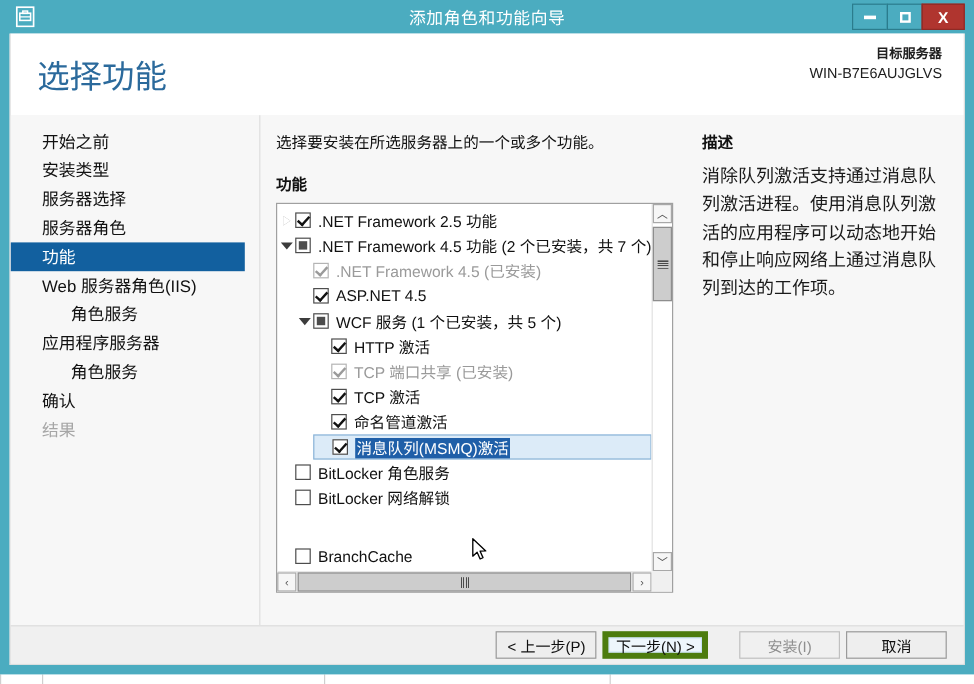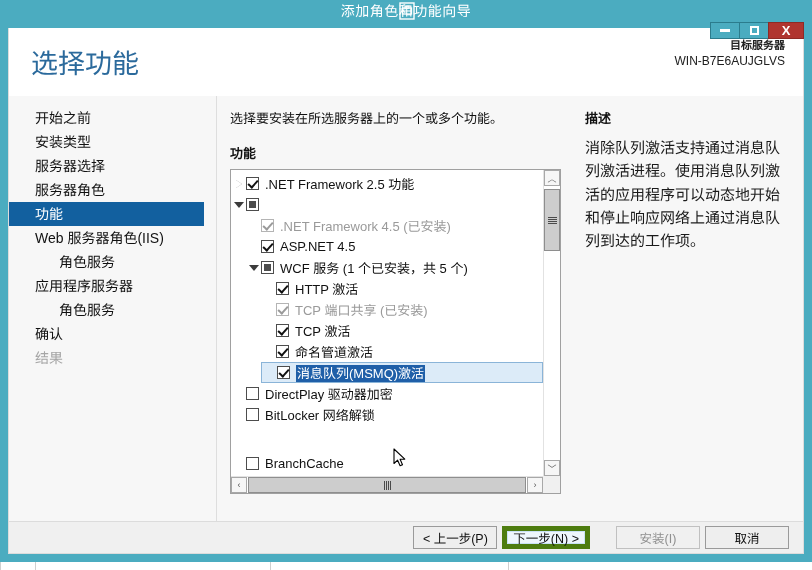--- a/index.html
+++ b/index.html
@@ -40,21 +40,20 @@
     padding: 0 8px 8px 8px;
   }
 
   
   .titlebar {
     position: relative;
     height: 28px;
     background: #4bacc0;
     display: flex;
     align-items: center;
-    flex-direction: column;
   }
   .titlebar-icon {
     width: 22px;
     height: 22px;
     margin-left: 2px;
     display: flex;
     align-items: center;
     justify-content: center;
     flex: none;
   }
@@ -551,20 +550,21 @@
                     <span class="tri-closed"></span>
                   </span>
                   <span class="cb checked"></span>
                   <span class="tree-label">.NET Framework 2.5 功能</span>
                 </div>
                 <div class="tree-row" style="margin-left: 0px;">
                   <span class="twisty">
                     <span class="tri-open"></span>
                   </span>
                   <span class="cb partial"></span>
+                  <span class="tree-label">.NET Framework 4.5 功能 (2 个已安装，共 7 个)</span>
                 </div>
                 <div class="tree-row dim" style="margin-left: 15px;">
                   <span class="twisty"></span>
                   <span class="cb checked disabled"></span>
                   <span class="tree-label">.NET Framework 4.5 (已安装)</span>
                 </div>
                 <div class="tree-row" style="margin-left: 15px;">
                   <span class="twisty"></span>
                   <span class="cb checked"></span>
                   <span class="tree-label">ASP.NET 4.5</span>
@@ -597,21 +597,21 @@
                   <span class="tree-label">命名管道激活</span>
                 </div>
                 <div class="tree-row selected-row" style="margin-left: 30px;">
                   <span class="twisty"></span>
                   <span class="cb checked"></span>
                   <span class="tree-label"><span class="sel-text">消息队列(MSMQ)激活</span></span>
                 </div>
                 <div class="tree-row" style="margin-left: 0px;">
                   <span class="twisty"></span>
                   <span class="cb "></span>
-                  <span class="tree-label">DirectPlay 驱动器加密</span>
+                  <span class="tree-label">BitLocker 角色服务</span>
                 </div>
                 <div class="tree-row" style="margin-left: 0px;">
                   <span class="twisty"></span>
                   <span class="cb "></span>
                   <span class="tree-label">BitLocker 网络解锁</span>
                 </div>
                 <div class="tree-row" style="margin-left: 0px; margin-top: 28px;">
                   <span class="twisty"></span>
                   <span class="cb "></span>
                   <span class="tree-label">BranchCache</span>

